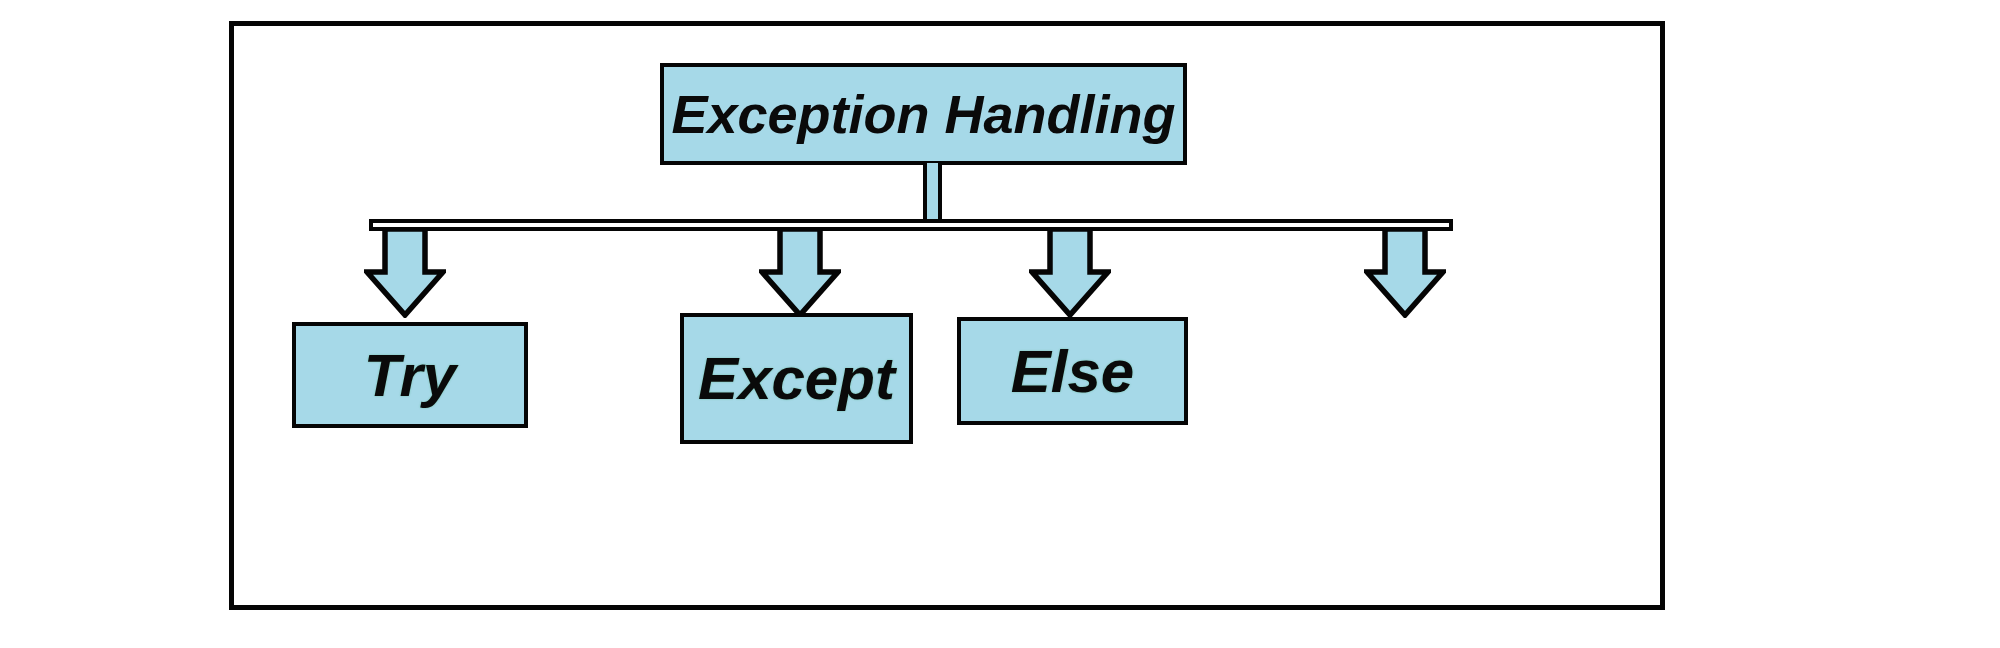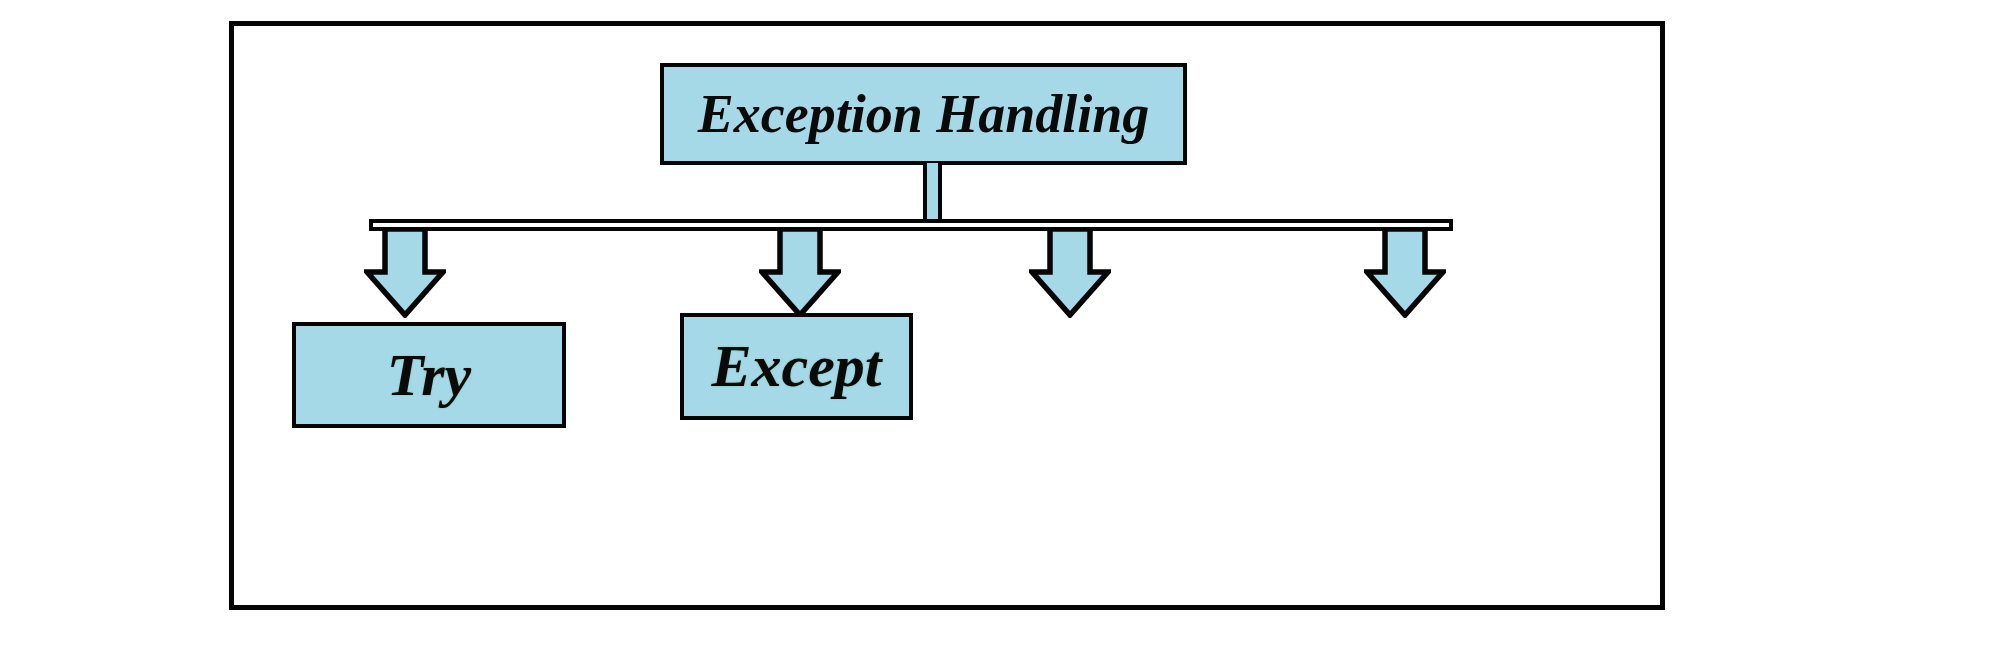--- a/index.html
+++ b/index.html
@@ -17,32 +17,31 @@
   .frame{
     position:absolute;left:229px;top:21px;width:1436px;height:589px;
     border:5px solid var(--line);box-sizing:border-box;background:#ffffff;
   }
   .node{
     position:absolute;box-sizing:border-box;
     background:var(--node-fill);border:4px solid var(--line);
     display:flex;align-items:center;justify-content:center;
     color:#0a0a0a;font-weight:bold;font-style:italic;
     white-space:nowrap;
-    font-family:Liberation Serif, serif;
   }
   .title-box{
     left:660px;top:63px;width:527px;height:102px;
     font-size:54px;letter-spacing:0px;
   }
   .child{
     font-size:60px;
     text-shadow:0 0 2px rgba(46,164,79,0.45);
   }
-  .box-try{left:292px;top:322px;width:274px;height:106px;}
-  .box-except{left:680px;top:313px;width:233px;height:107px;text-align:center;}
+  .box-try{left:292px;top:322px;width:236px;height:106px;}
+  .box-except{left:680px;top:313px;width:233px;height:131px;text-align:center;}
   .box-else{left:957px;top:317px;width:231px;height:108px;}
   .box-finally{left:1292px;top:317px;width:233px;height:106px;}
   .connector-v{
     position:absolute;left:923px;top:163px;width:19px;height:60px;
     box-sizing:border-box;background:var(--node-fill);
     border-left:4px solid var(--line);border-right:4px solid var(--line);
   }
   .hbar{
     position:absolute;left:369px;top:219px;width:1084px;height:12px;
     box-sizing:border-box;background:#ffffff;border:4px solid var(--line);
@@ -88,15 +87,18 @@
   </svg>
 
   <div class="node child box-try">
     <span>Try</span>
   </div>
 
   <div class="node child box-except">
     <span>Except</span>
   </div>
 
+  <div class="node child box-else">
+    <span>Else</span>
+  </div>
 
 
 </div>
 
 </body></html>

